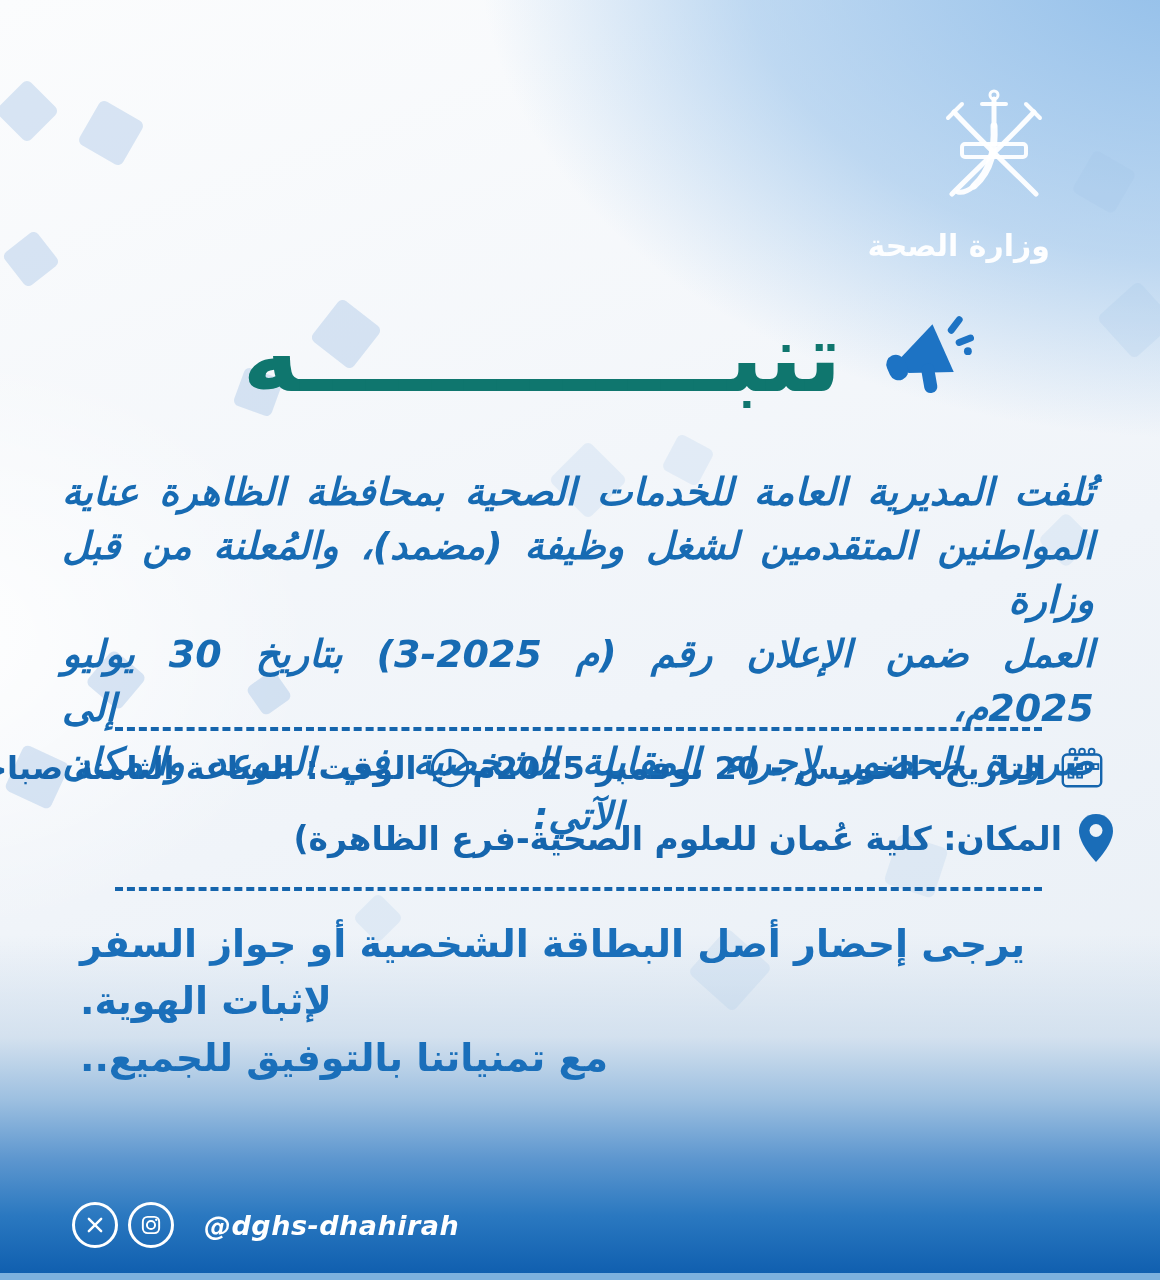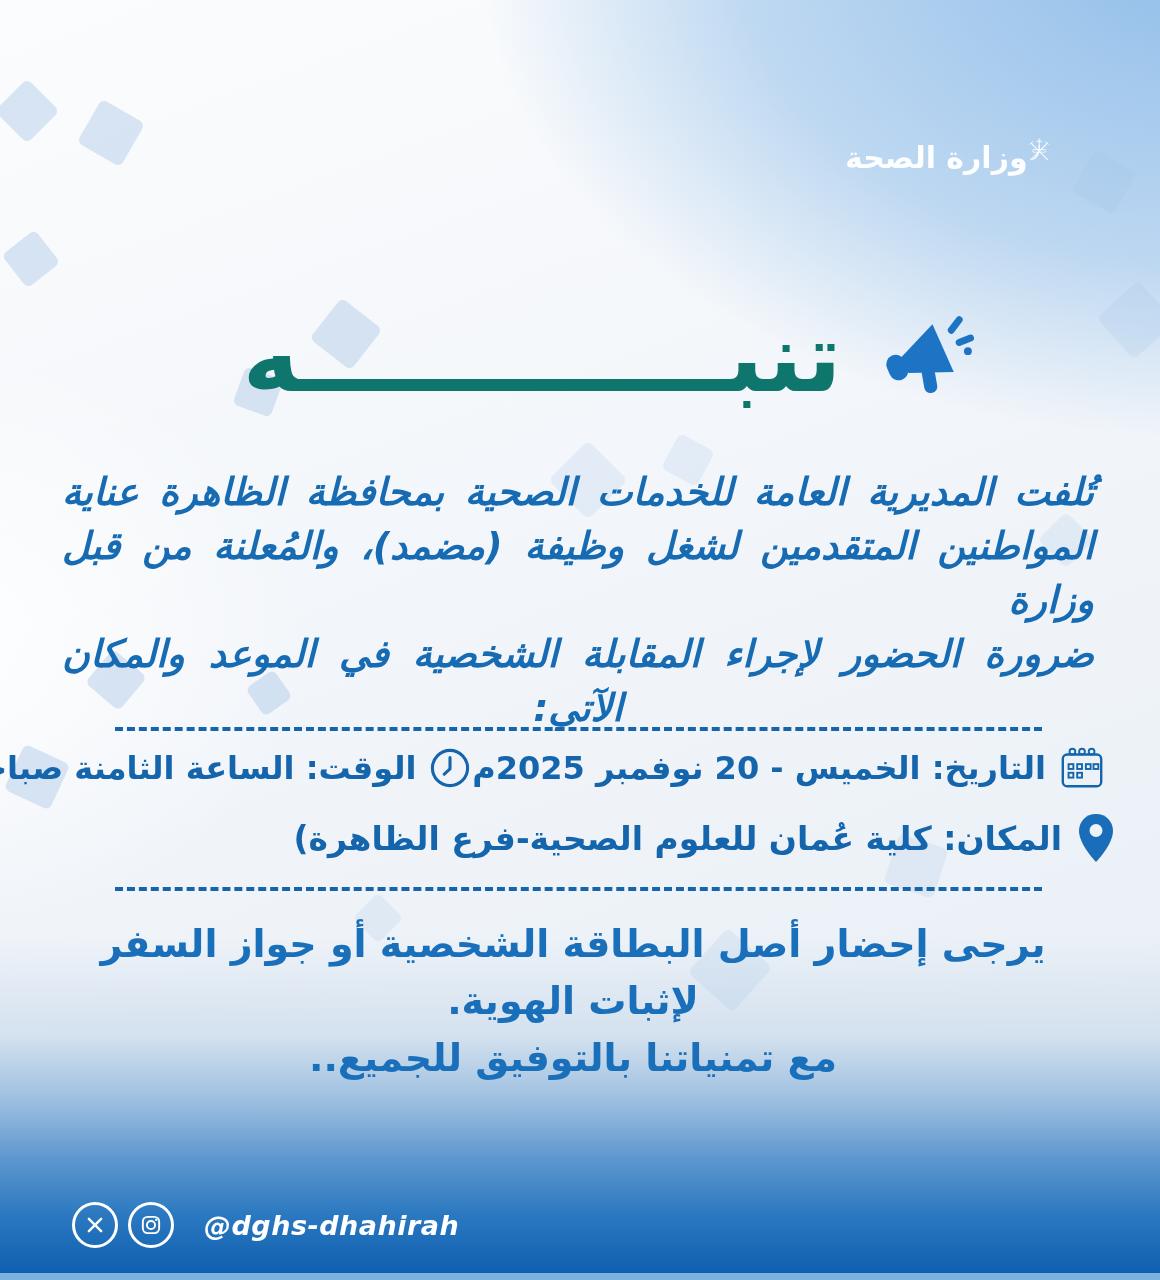--- a/index.html
+++ b/index.html
@@ -34,21 +34,21 @@
   .diamond{
     position:absolute;
     background:rgba(137,176,222,.30);
     transform:rotate(45deg);
     border-radius:6px;
   }
   .diamond.faint{background:rgba(160,195,230,.20);}
   
   .emblem-wrap{
     position:absolute;top:86px;left:845px;width:205px;
-    display:flex;flex-direction:row;align-items:center;
+    display:flex;flex-direction:column;align-items:flex-start;
     color:#fff;
   }
   .emblem-wrap svg{display:block;}
   .ministry-name{
     margin-top:12px;
     font-size:30px;font-weight:bold;
     color:rgba(255,255,255,.96);
     letter-spacing:1px;
     text-align:center;
     white-space:nowrap;
@@ -100,21 +100,21 @@
     display:flex;align-items:center;gap:14px;
     color:#1565ad;font-size:33px;font-weight:bold;white-space:nowrap;
   }
   .icon-cal{width:48px;height:48px;}
   .icon-clock{width:44px;height:44px;}
   .icon-pin{width:40px;height:52px;}
   
   .closing-block{
     position:absolute;top:916px;right:94px;left:80px;
     color:#1a6fba;font-size:38px;font-weight:bold;
-    line-height:1.5;text-align:center;
+    line-height:1.5;text-align:left;
   }
   
   .footer{
     position:absolute;left:72px;bottom:32px;
     display:flex;align-items:center;gap:10px;
     direction:ltr;
   }
   .soc-circle{
     width:46px;height:46px;border-radius:50%;
     border:3px solid #fff;
@@ -189,20 +189,21 @@
         </g>
         <circle cx="103" cy="46" r="4.5"></circle>
       </g>
     </svg>
     <div class="notice-title">تنبـــــــــــــه</div>
   </div>
 
   <div class="body-block">
     <div class="body-line">تُلفت المديرية العامة للخدمات الصحية بمحافظة الظاهرة عناية</div>
     <div class="body-line">المواطنين المتقدمين لشغل وظيفة (مضمد)، والمُعلنة من قبل وزارة</div>
+    <div class="body-line">العمل ضمن الإعلان رقم (م 2025-3) بتاريخ 30 يوليو 2025م، إلى</div>
     <div class="body-line center-last">ضرورة الحضور لإجراء المقابلة الشخصية في الموعد والمكان الآتي:</div>
   </div>
 
   <div class="sep sep1"></div>
 
   <div class="detail-row1">
     <div class="detail-group">
       <svg class="icon-cal" viewBox="0 0 100 100">
         <g stroke="#1565ad" fill="none" stroke-width="5">
           <rect x="10" y="22" width="80" height="66" rx="9"></rect>

